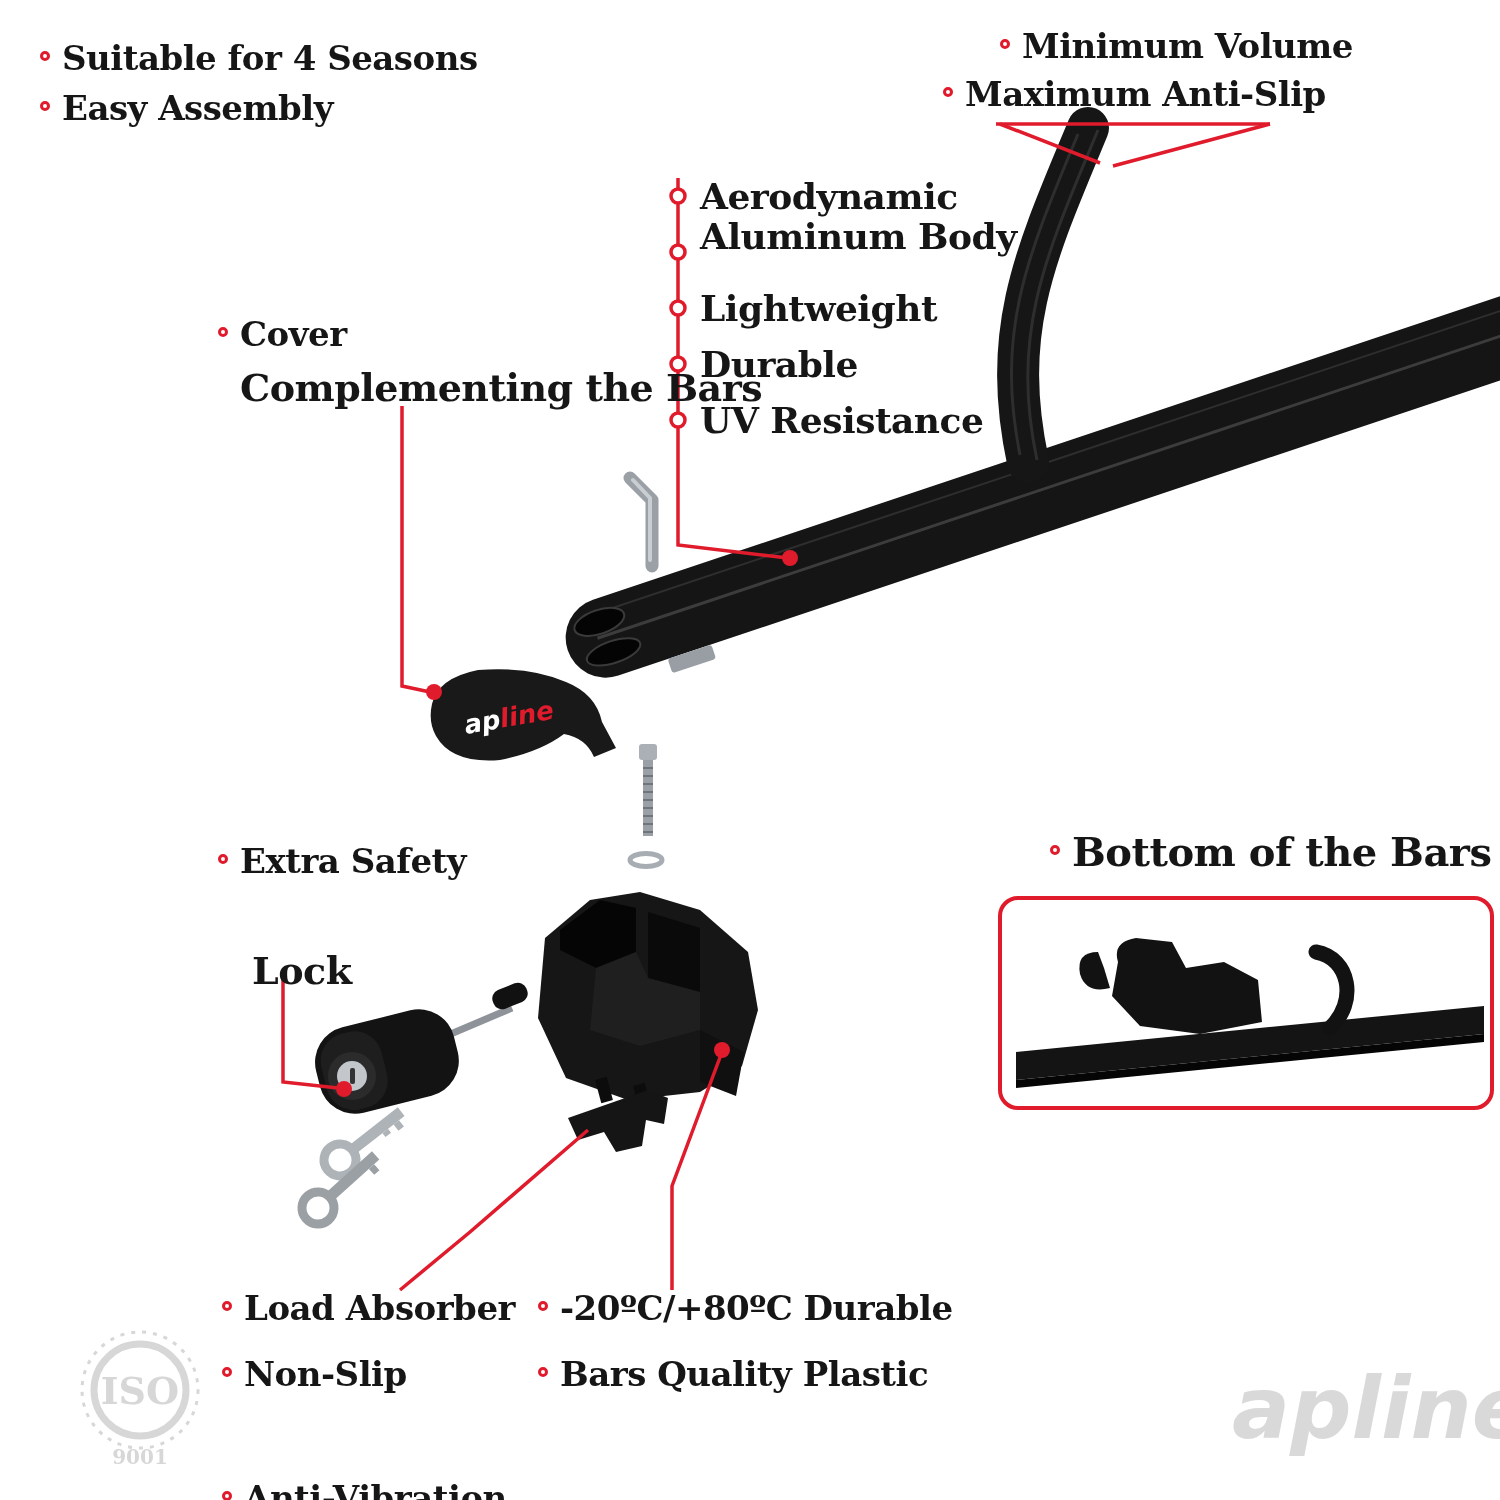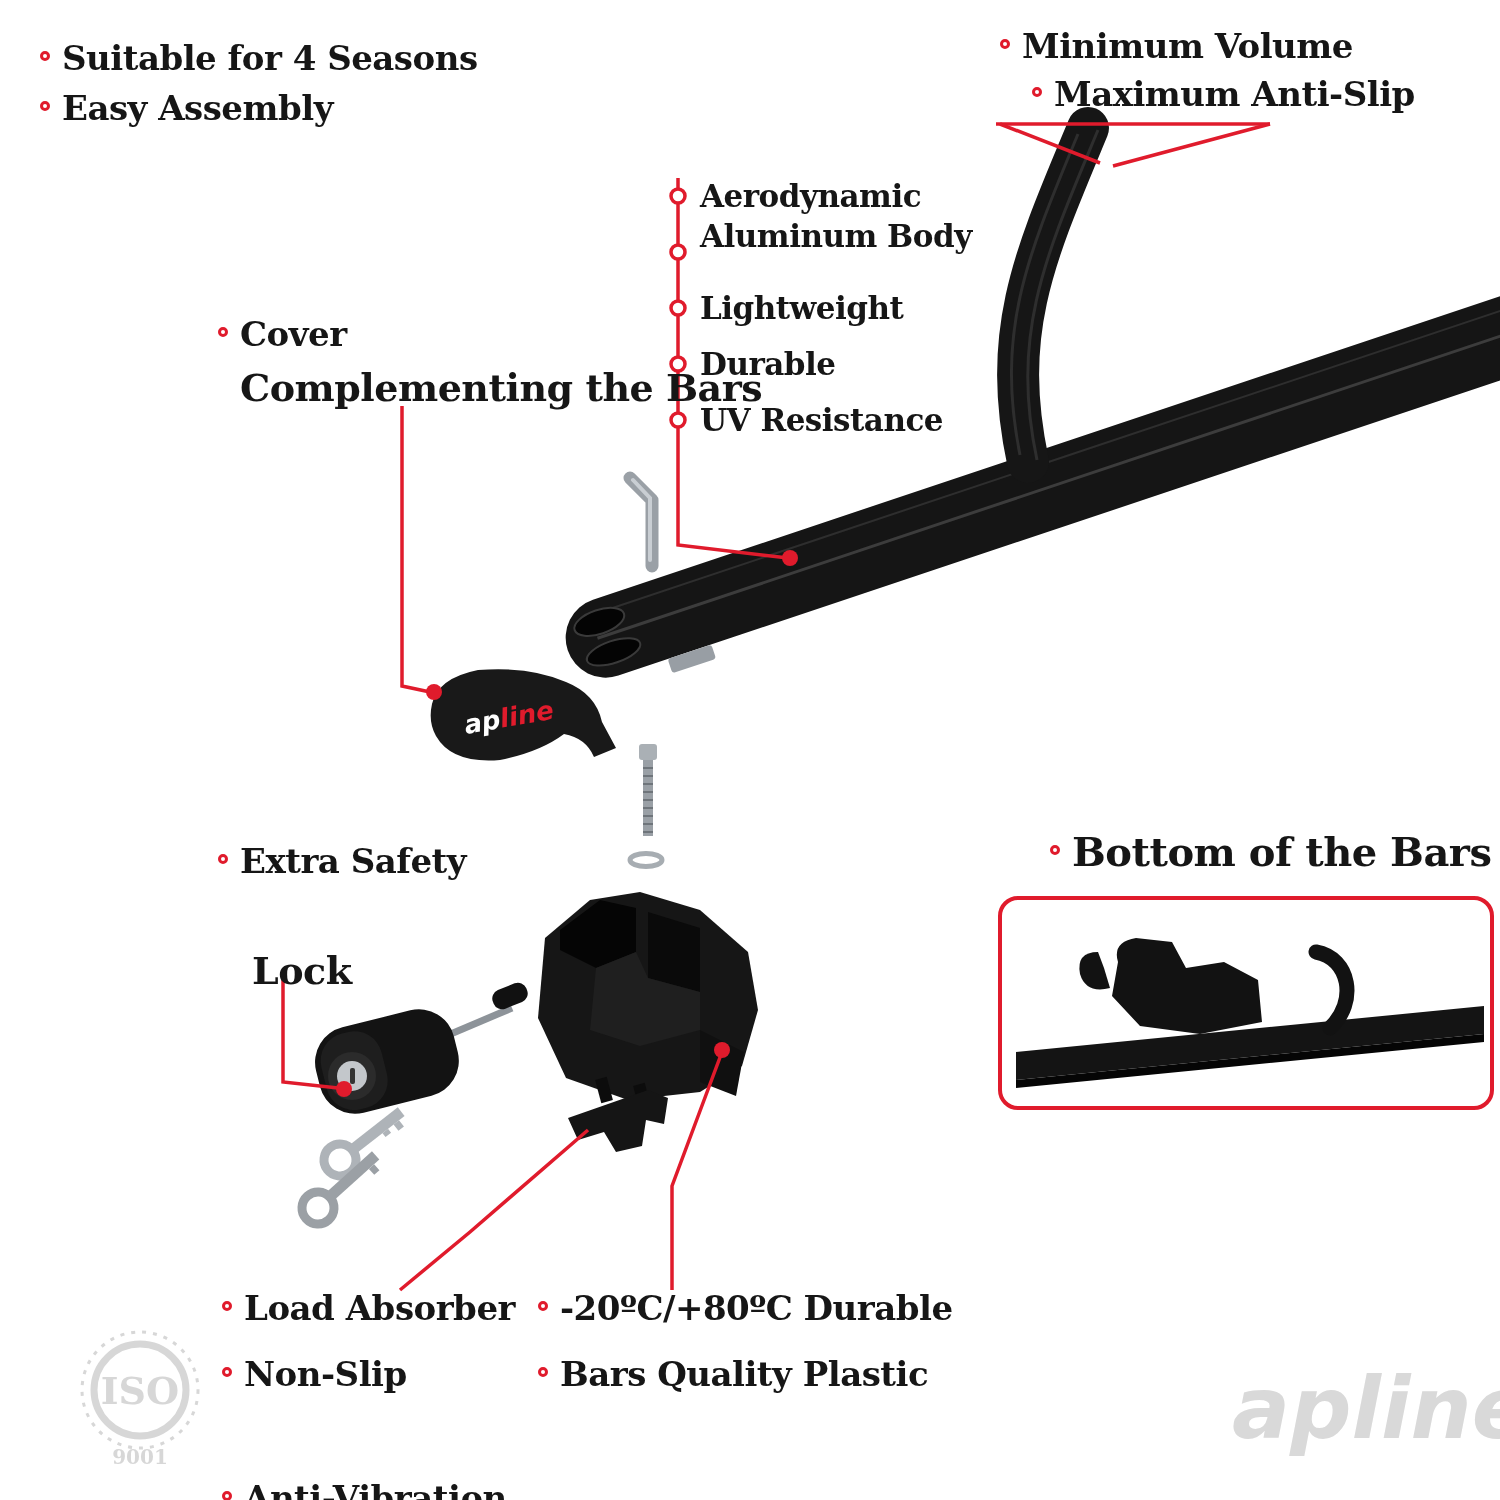--- a/index.html
+++ b/index.html
@@ -27,21 +27,21 @@
     flex: none;
     width: 10px; height: 10px;
     border: 3.5px solid #e01b2c;
     border-radius: 50%;
     margin-top: 17px;
   }
   .label.big .bullet { margin-top: 19px; }
   .feature {
     position: absolute;
     left: 700px;
-    font-size: 31px;
+    font-size: 36px;
     line-height: 56px;
     white-space: nowrap;
     letter-spacing: -0.5px;
   }
   .subline { position: absolute; font-size: 38px; line-height: 48px; white-space: nowrap; letter-spacing: -0.5px; }
 </style>
 </head>
 <body>
 
 <svg id="svg-art" width="1500" height="1500" viewBox="0 0 1500 1500">
@@ -166,21 +166,21 @@
 </div>
 <div class="label" style="left:40px; top:84px">
   <span class="bullet"></span>
   <span>Easy Assembly</span>
 </div>
 
 <div class="label" style="left:1000px; top:22px">
   <span class="bullet"></span>
   <span>Minimum Volume</span>
 </div>
-<div class="label" style="left:1032px; top:70px">
+<div class="label" style="left:943px; top:70px">
   <span class="bullet"></span>
   <span>Maximum Anti-Slip</span>
 </div>
 
 <div class="feature" style="top:168px">Aerodynamic</div>
 <div class="feature" style="top:208px">Aluminum Body</div>
 <div class="feature" style="top:280px">Lightweight</div>
 <div class="feature" style="top:336px">Durable</div>
 <div class="feature" style="top:392px">UV Resistance</div>
 

